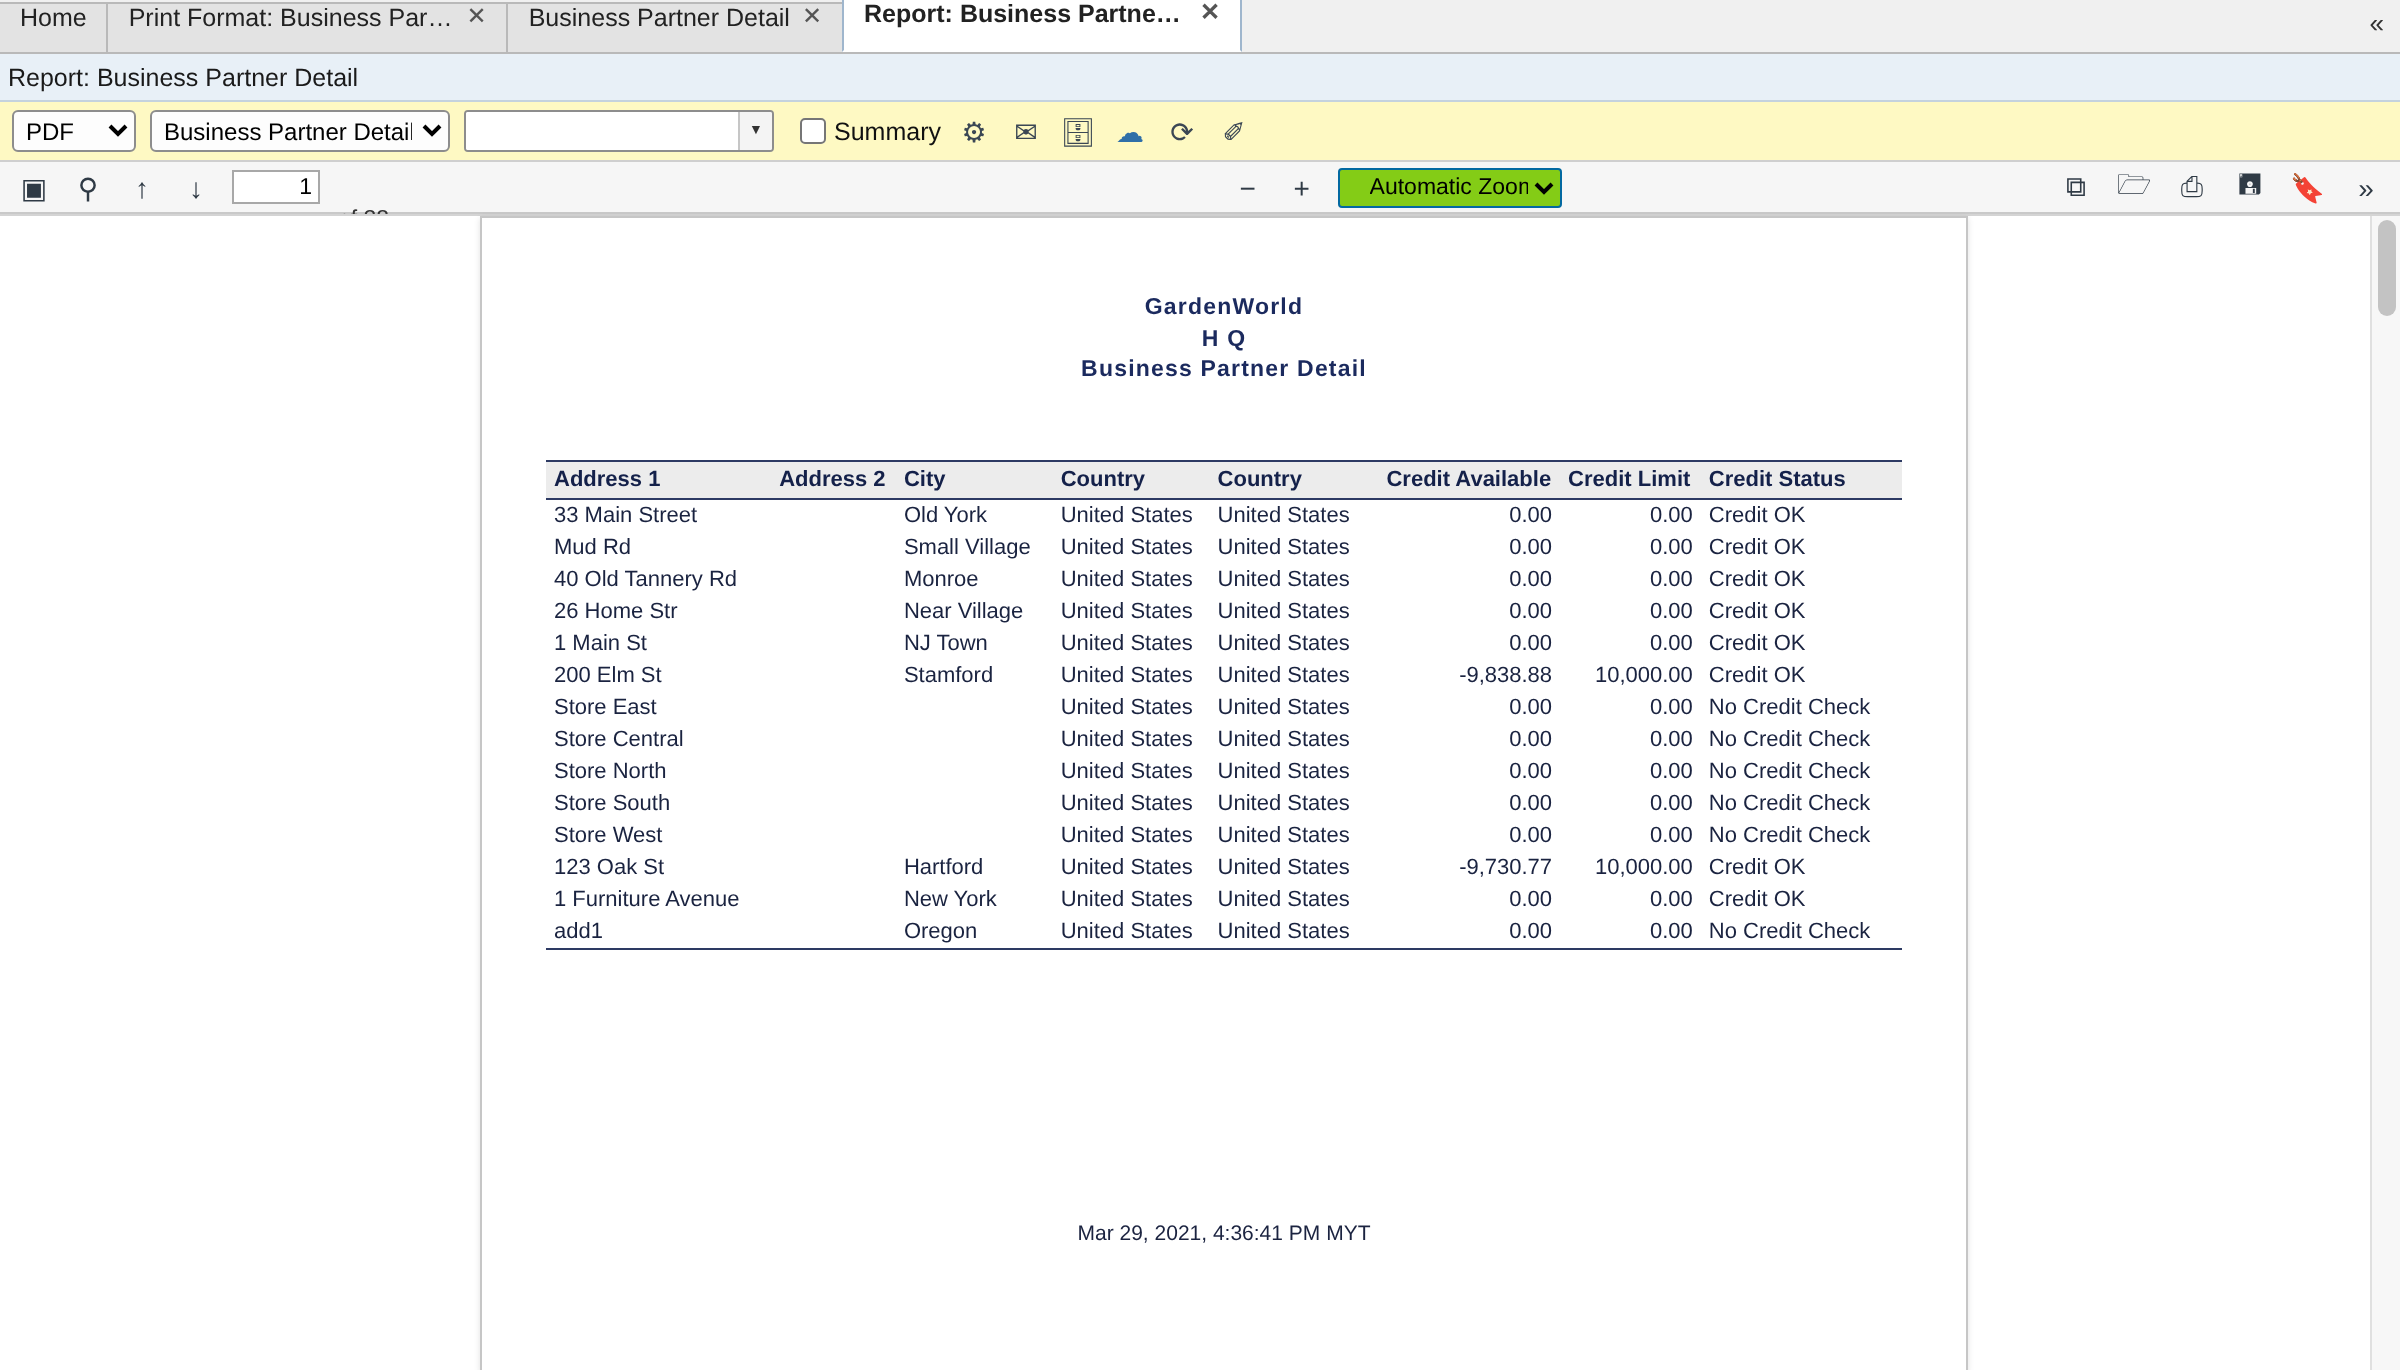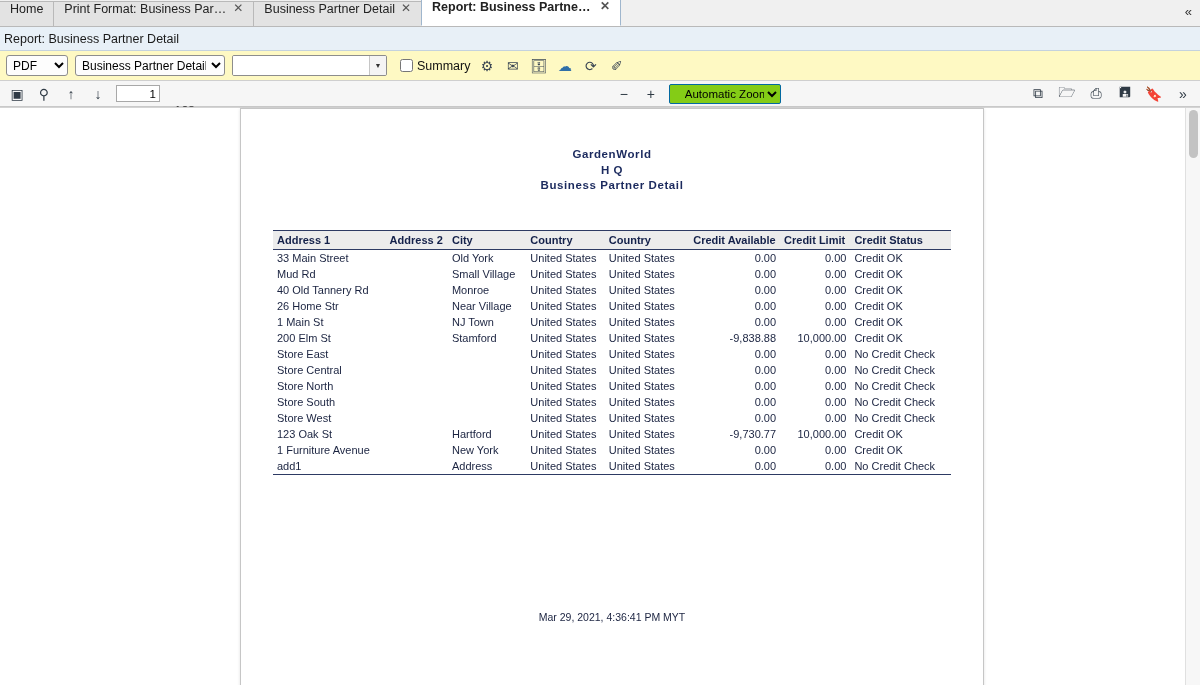--- a/index.html
+++ b/index.html
@@ -506,21 +506,21 @@
             <td class="c-city">New York</td>
             <td class="c-co1">United States</td>
             <td class="c-co2">United States</td>
             <td class="c-ca num">0.00</td>
             <td class="c-cl num">0.00</td>
             <td class="c-cs">Credit OK</td>
           </tr>
           <tr>
             <td class="c-a1">add1</td>
             <td class="c-a2"></td>
-            <td class="c-city">Address</td>
+            <td class="c-city">Oregon</td>
             <td class="c-co1">United States</td>
             <td class="c-co2">United States</td>
             <td class="c-ca num">0.00</td>
             <td class="c-cl num">0.00</td>
             <td class="c-cs">No Credit Check</td>
           </tr>
         </tbody>
     </table>
 
     <div class="doc-footer">Mar 29, 2021, 4:36:41 PM MYT</div>

